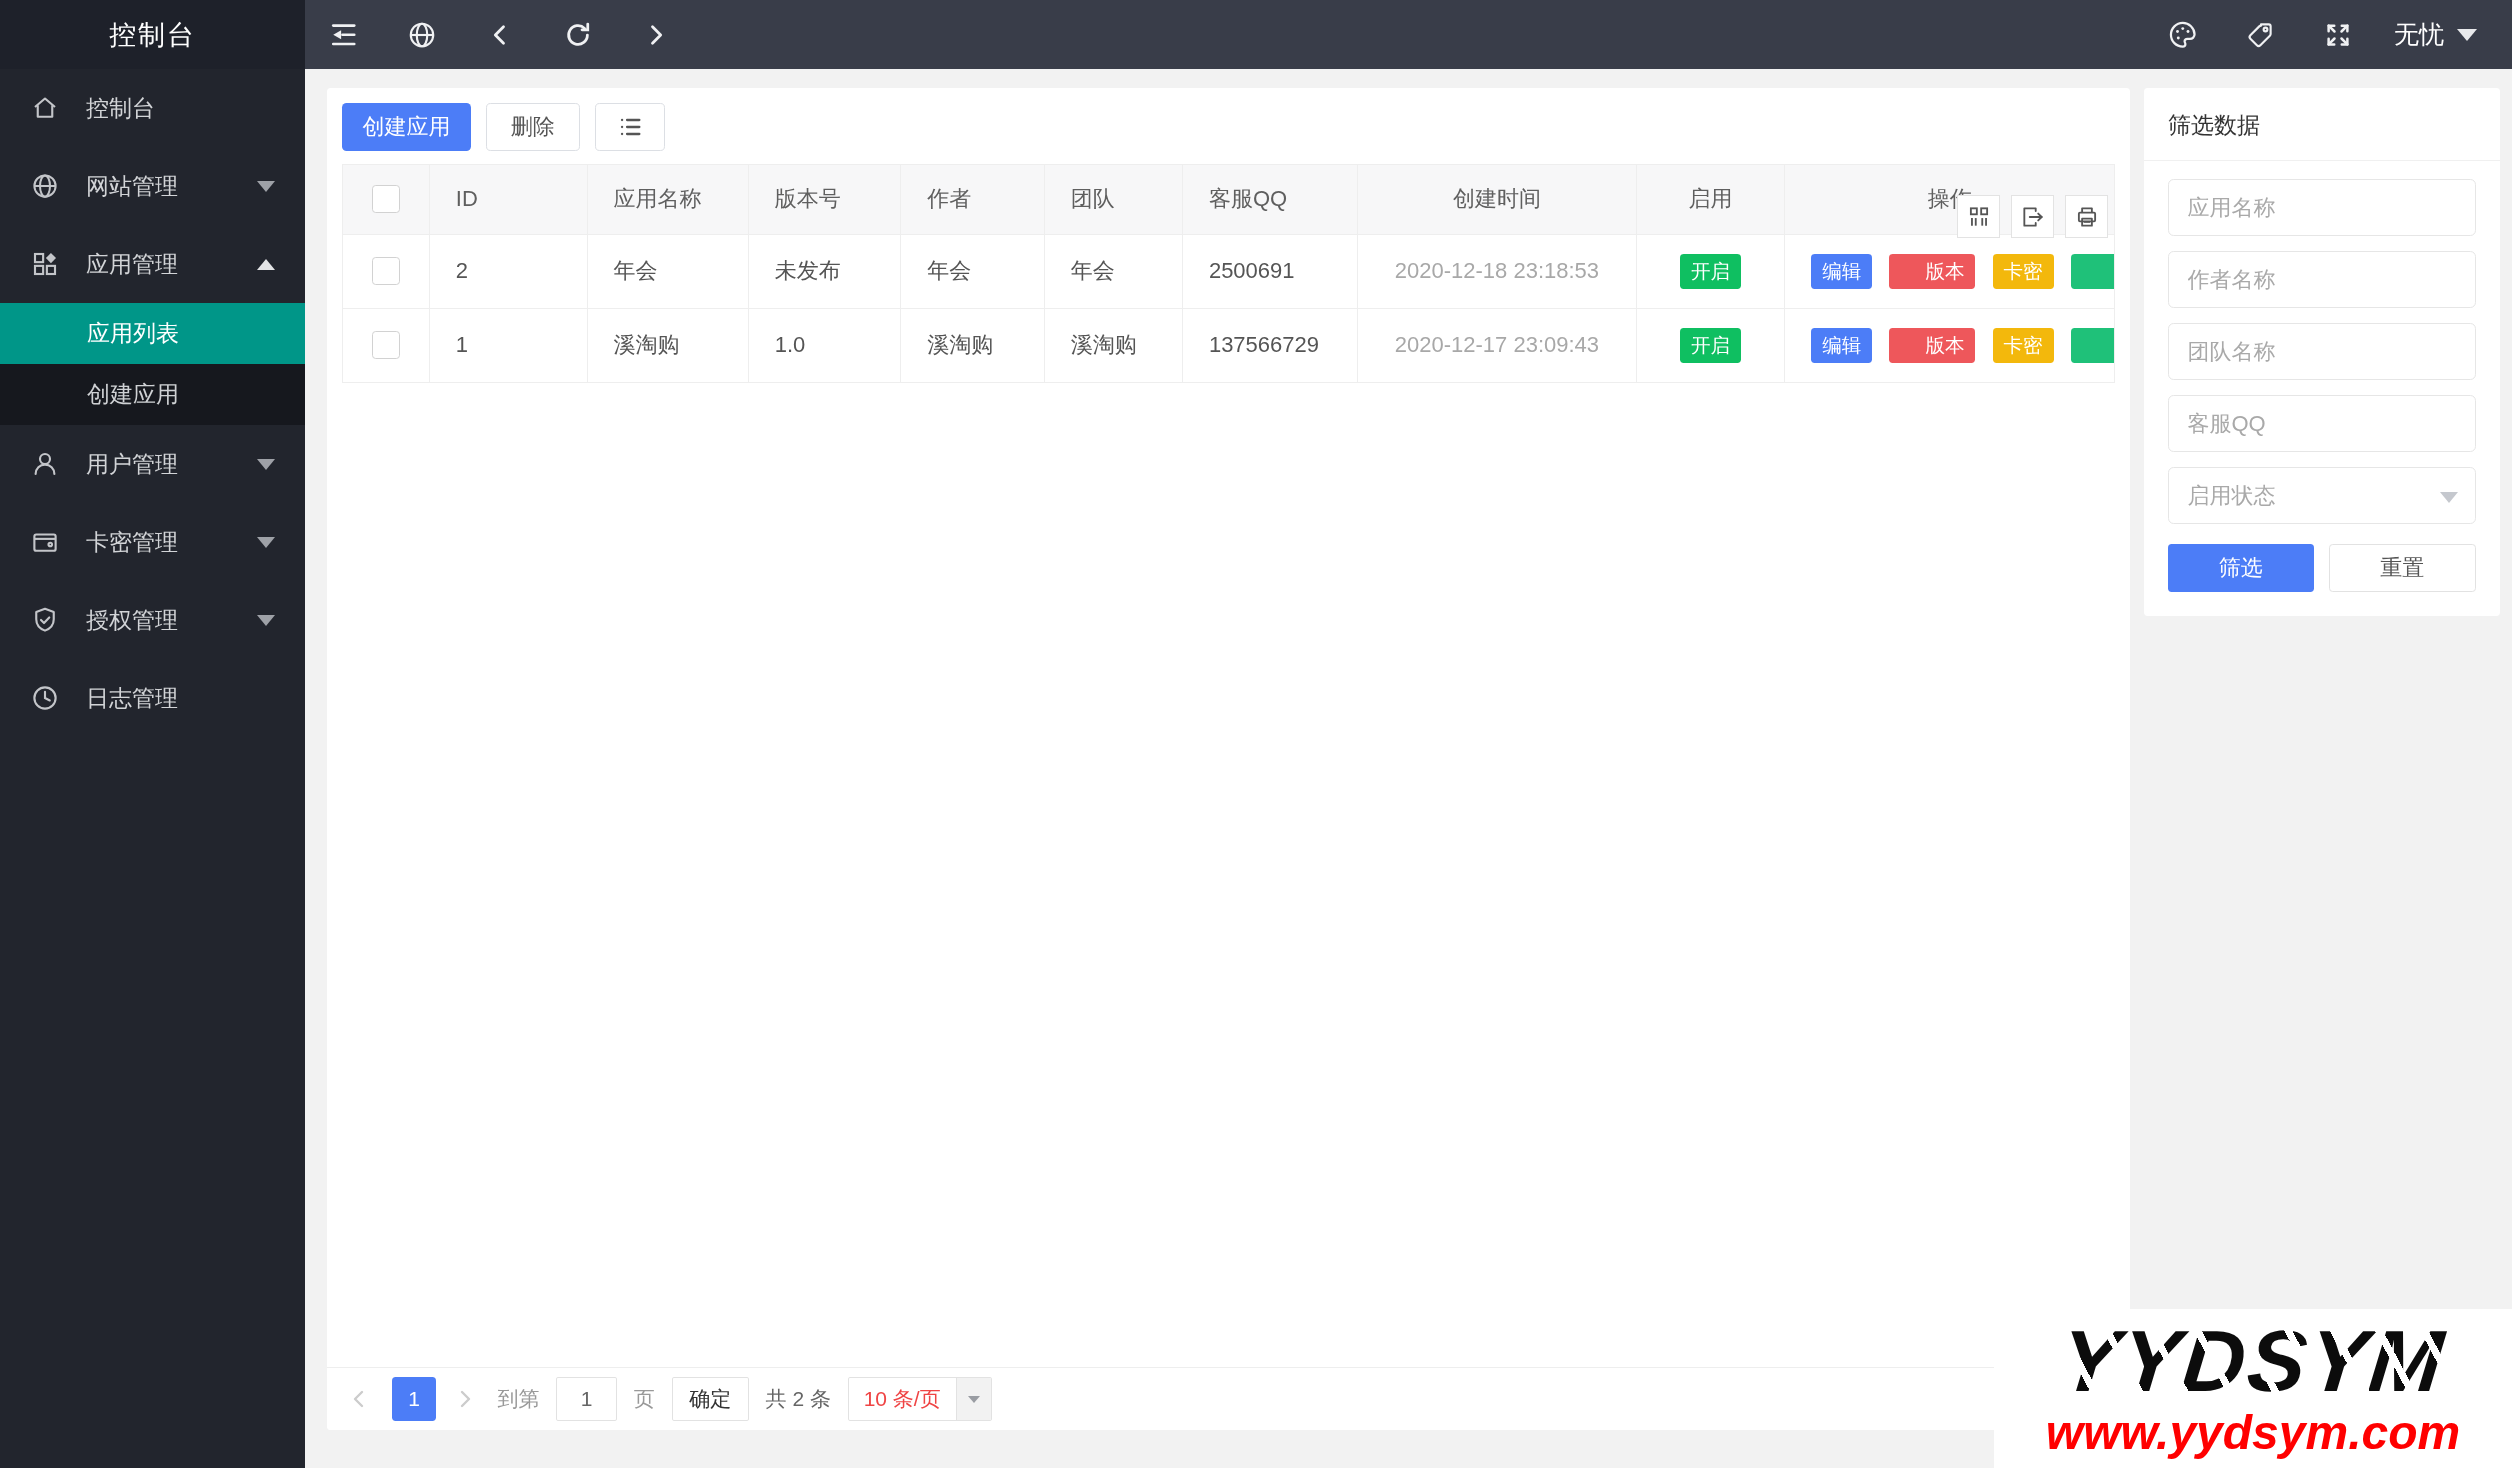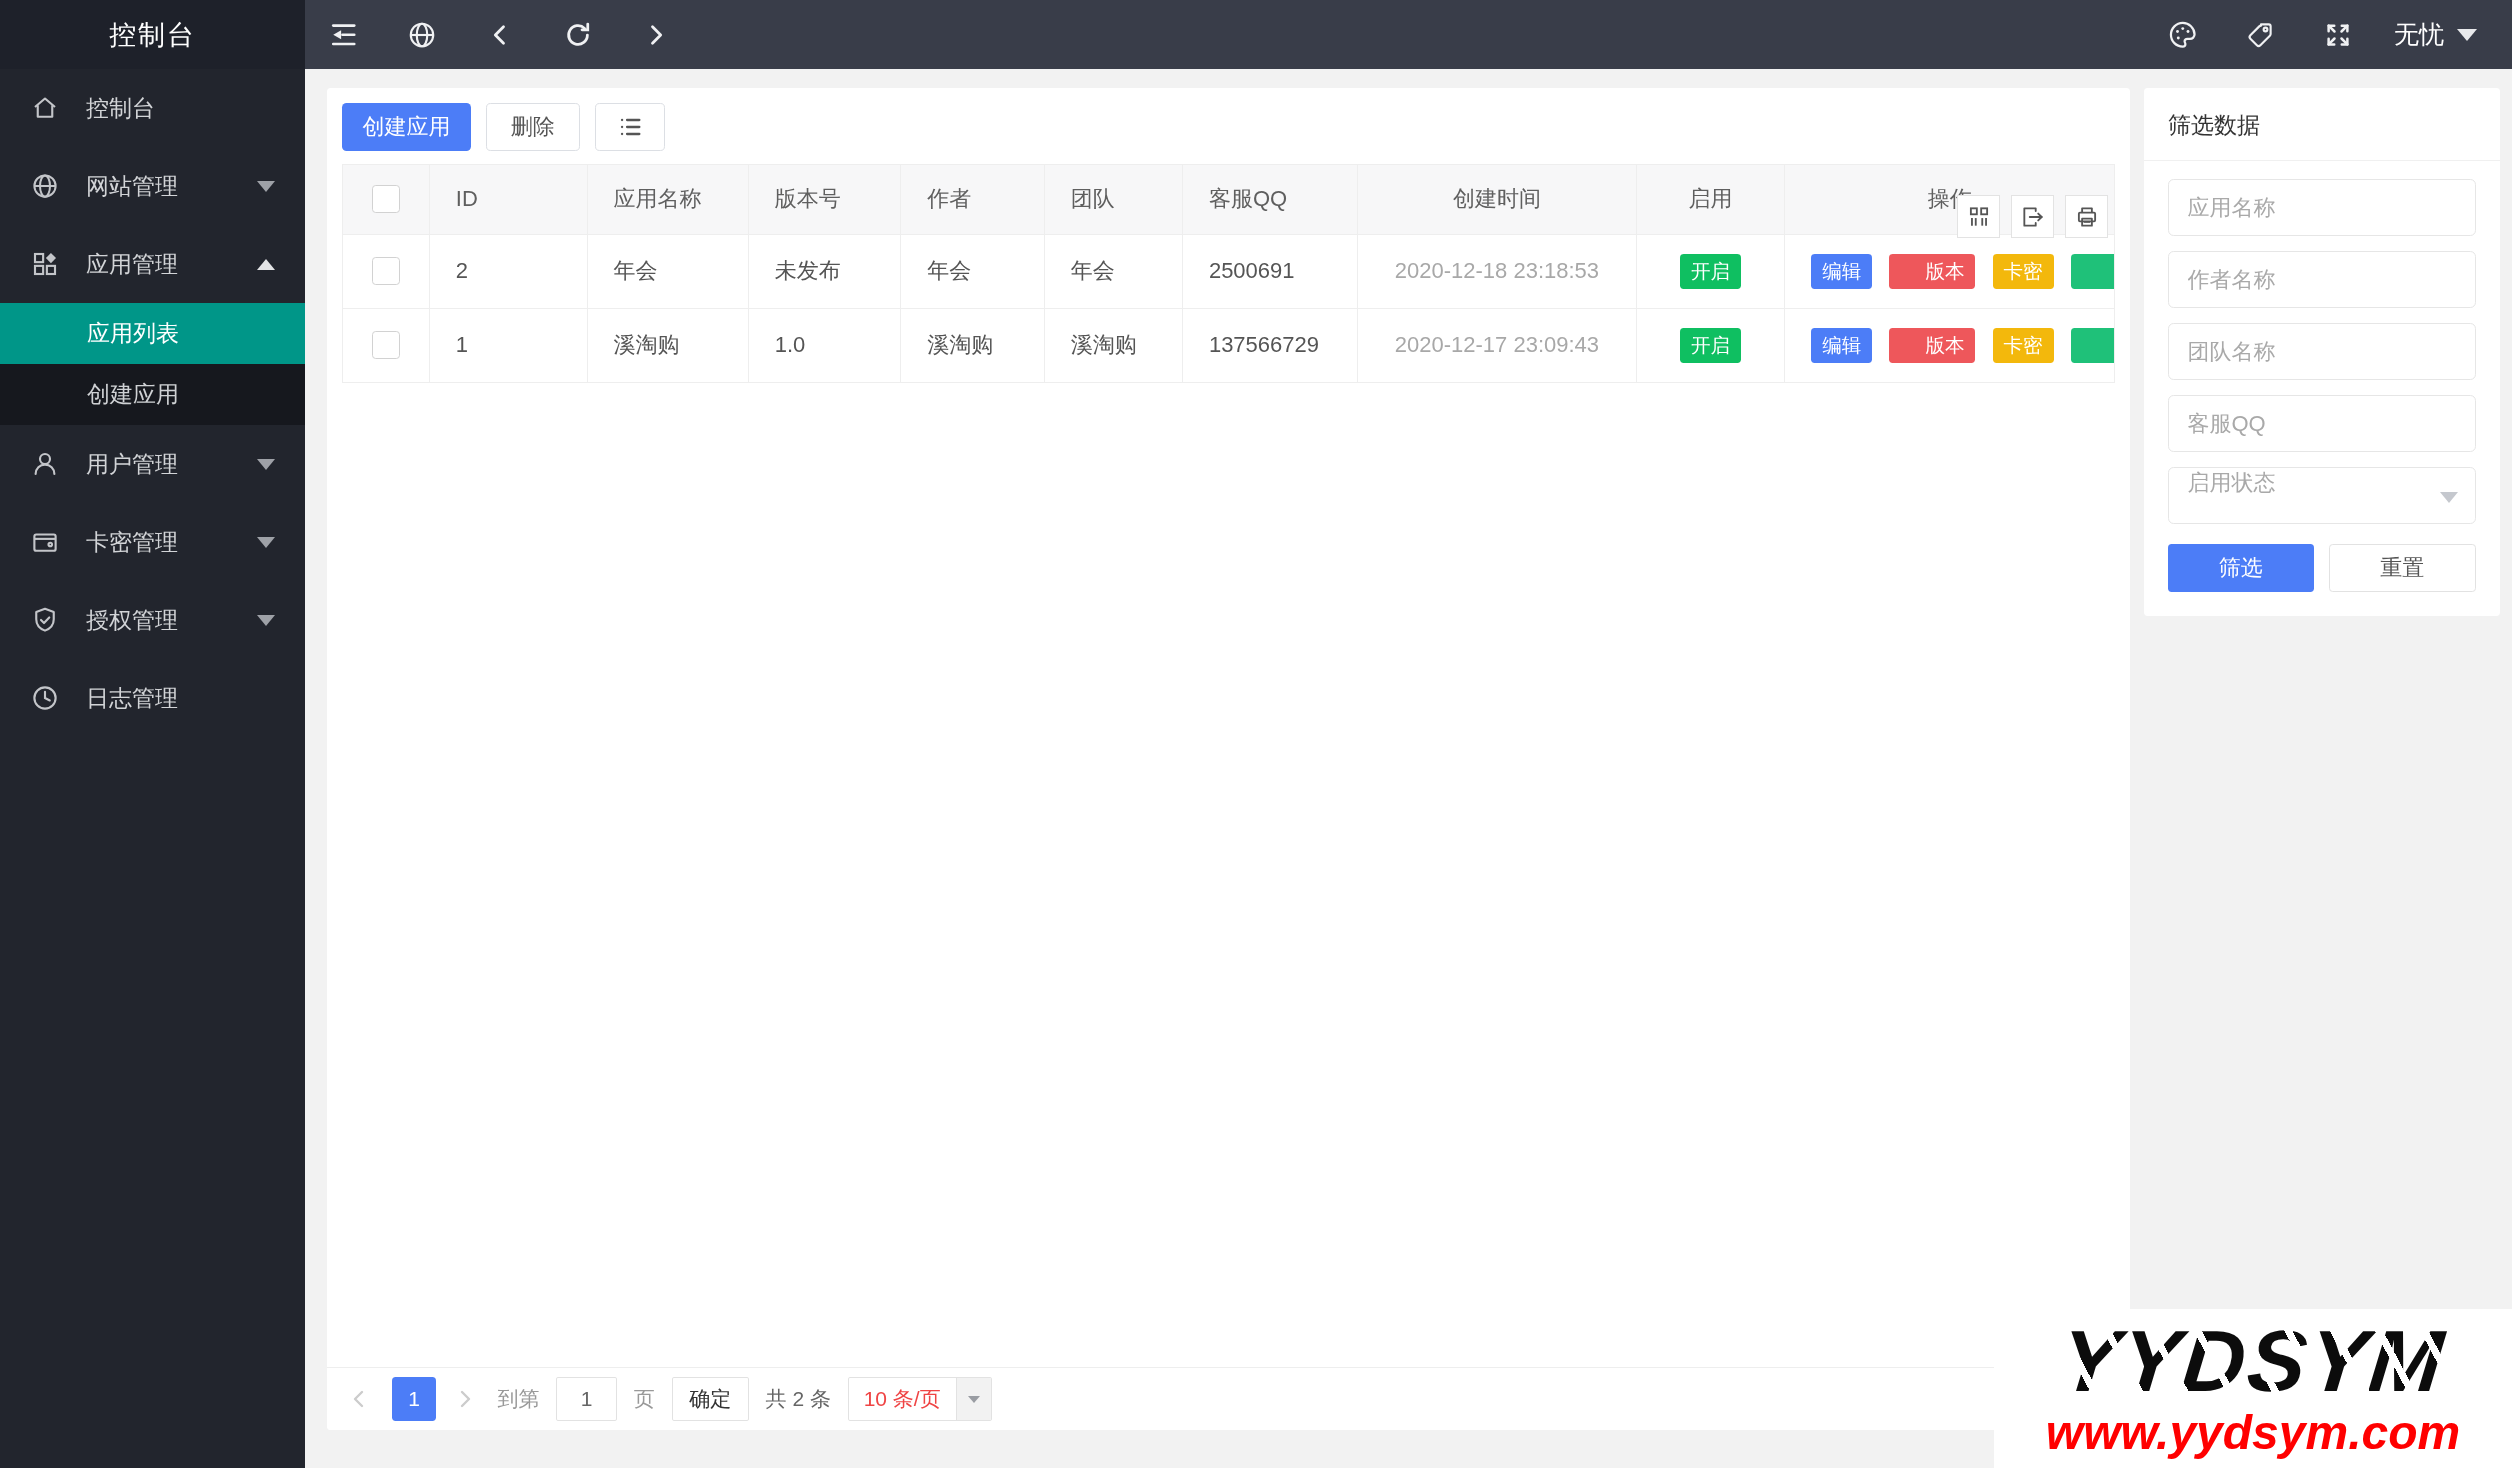--- a/index.html
+++ b/index.html
@@ -145,21 +145,21 @@
   .filter-title { font-size:23px; color:#333; padding:22px 24px 18.5px; }
   .filter-divider { height:0.9px; background:#f0f0f0; }
   .filter-body { padding:3.7px 24px 0; }
   .filter-input {
     width:100%; height:57px; border:0.9px solid #e6e6e6; border-radius:5.6px;
     padding:0 18.5px; font-size:22px; color:#333; outline:none; margin-top:15px; background:#fff;
   }
   .filter-input::placeholder { color:#a9a9a9; }
   .filter-select {
     position:relative; width:100%; height:57px; border:0.9px solid #e6e6e6; border-radius:5.6px;
-    margin-top:15px; display:flex; align-items:flex-start; padding:0 18.5px; cursor:pointer; background:#fff;
+    margin-top:15px; display:flex; align-items:center; padding:0 18.5px; cursor:pointer; background:#fff;
   }
   .filter-select .sel-label { color:#a9a9a9; font-size:22px; }
   .sel-caret {
     position:absolute; right:16.7px; top:24px; width:0; height:0;
     border-left:9.3px solid transparent; border-right:9.3px solid transparent;
     border-top:11px solid #c5c8ce;
   }
   .filter-actions { display:flex; gap:15px; margin-top:20.4px;border-radius:12px; }
   .filter-submit {
     flex:1; height:48px; background:#4c7df7; color:#fff; border:none; border-radius:3.7px;

